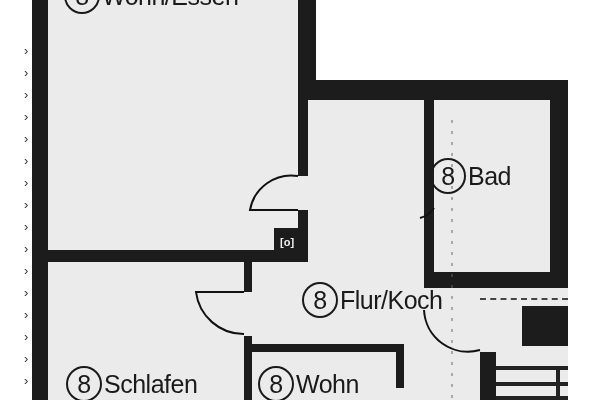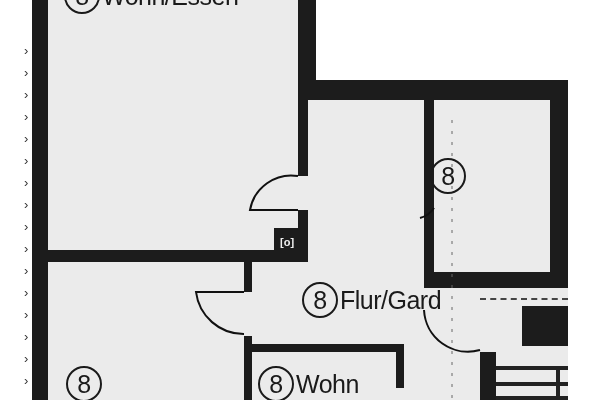--- a/index.html
+++ b/index.html
@@ -70,25 +70,27 @@
   </svg>
 
   <div class="ticks">›<br>›<br>›<br>›<br>›<br>›<br>›<br>›<br>›<br>›<br>›<br>›<br>›<br>›<br>›<br>›</div>
 
   <div class="label" style="left:64px; top:-22px;">
     <span class="badge">8</span>
     <span>Wohn/Essen</span>
   </div>
   <div class="label" style="left:430px; top:158px;">
     <span class="badge">8</span>
+    <span>Bad</span>
   </div>
   <div class="label" style="left:302px; top:282px;">
     <span class="badge">8</span>
-    <span>Flur/Gard</span>
+    <span>Flur/Koch</span>
   </div>
   <div class="label" style="left:66px; top:366px;">
     <span class="badge">8</span>
+    <span>Schlafen</span>
   </div>
   <div class="label" style="left:258px; top:366px;">
     <span class="badge">8</span>
     <span>Wohn</span>
   </div>
 </div>
 
 </body></html>

